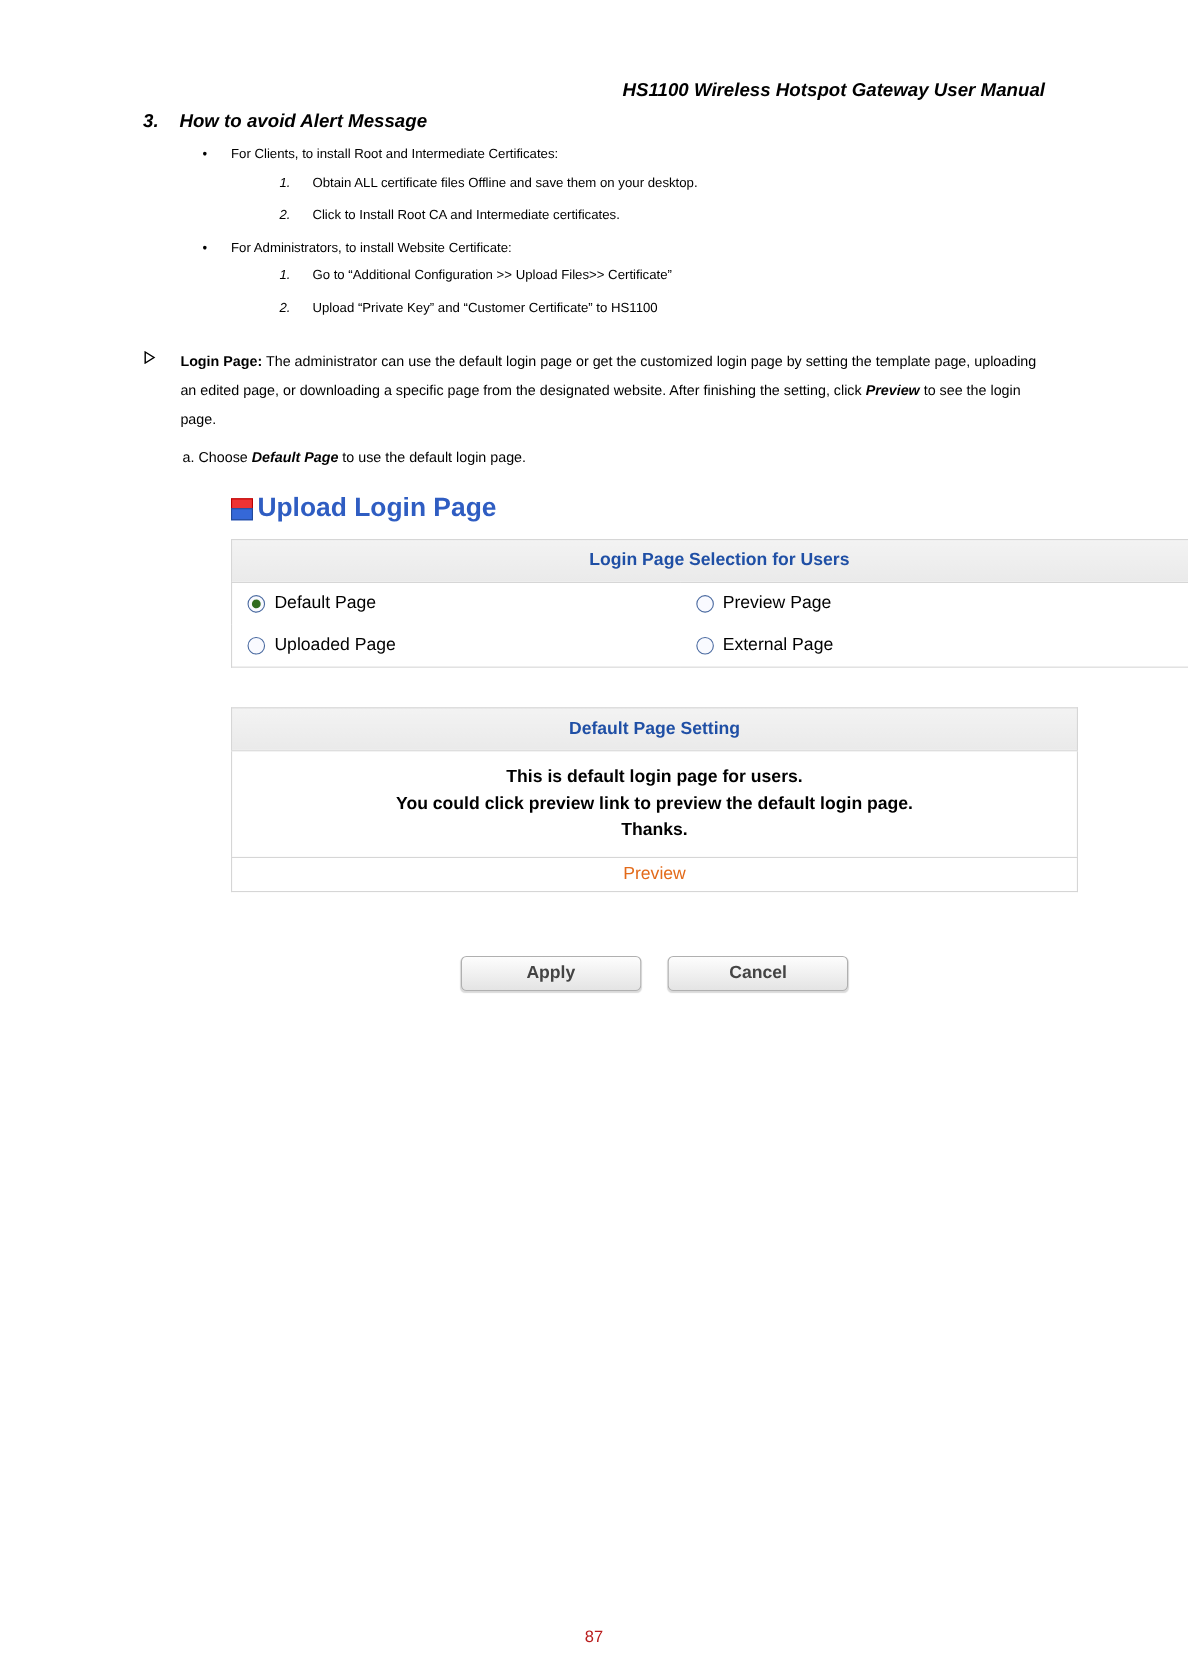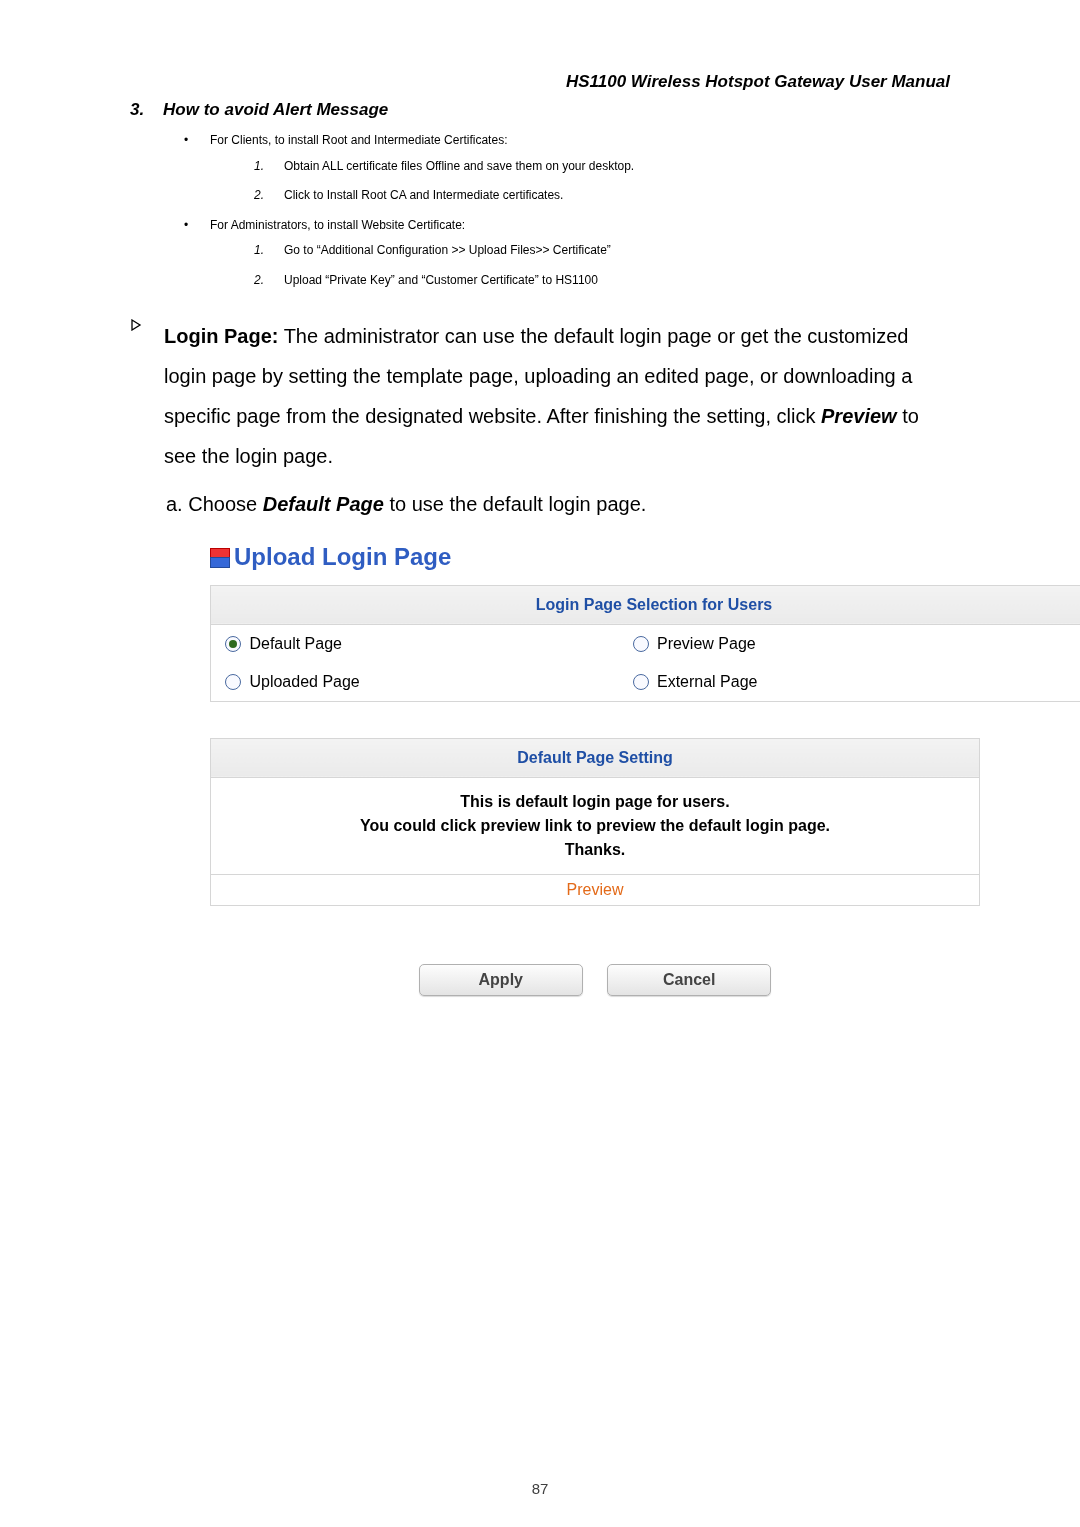--- a/index.html
+++ b/index.html
@@ -63,21 +63,21 @@
     line-height: 1.8;
   }
   .numlist li .num {
     position: absolute;
     left: 0;
     font-style: italic;
   }
   .chevron-block {
     margin-top: 24px;
     margin-bottom: 21px;
-    font-size: 20px;
+    font-size: 13px;
   }
   .chevron-line {
     display: flex;
     align-items: flex-start;
   }
   .chev {
     display: inline-block;
     margin-right: 22px;
     margin-top: 3px;
   }
@@ -209,21 +209,21 @@
     box-shadow: 0 1px 1px rgba(0,0,0,0.15);
   }
 
   .page-num {
     position: absolute;
     bottom: 30px;
     left: 0;
     width: 100%;
     text-align: center;
     font-size: 15px;
-    color: #404040;
+    color: #b91c1c;
   }
 </style>
 </head>
 <body>
 
 <div class="page">
 
   <div class="doc-title">HS1100  Wireless  Hotspot  Gateway  User  Manual</div>
 
   <div class="sec-heading">

